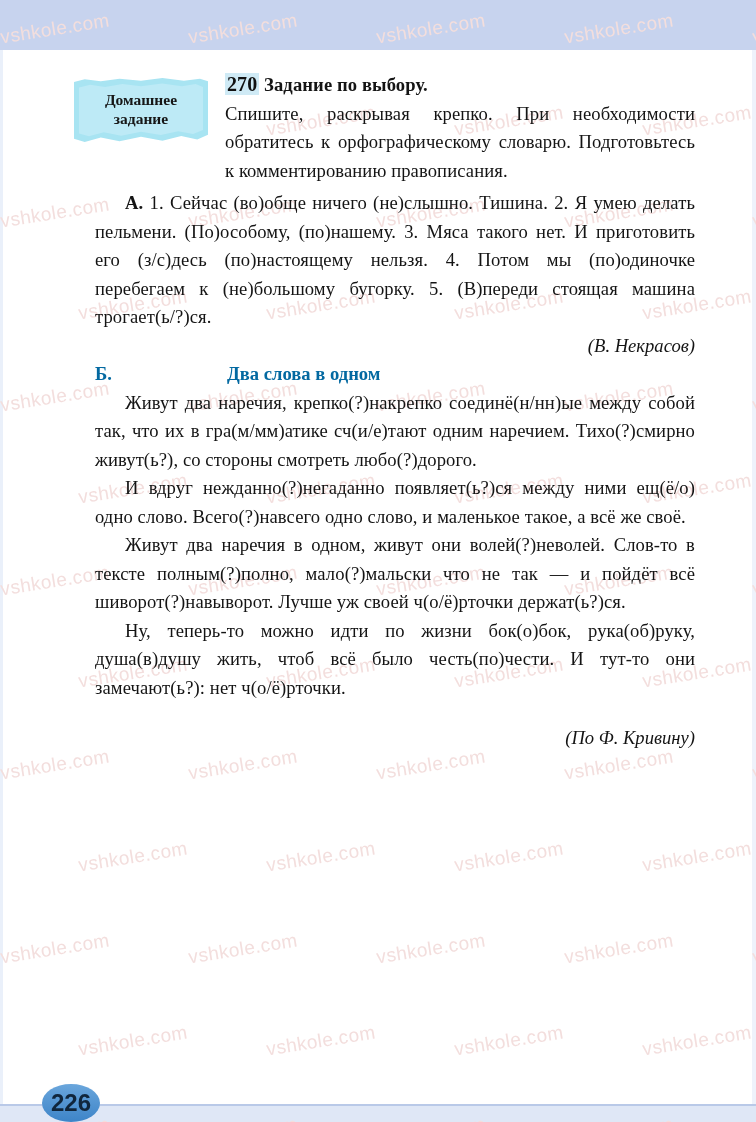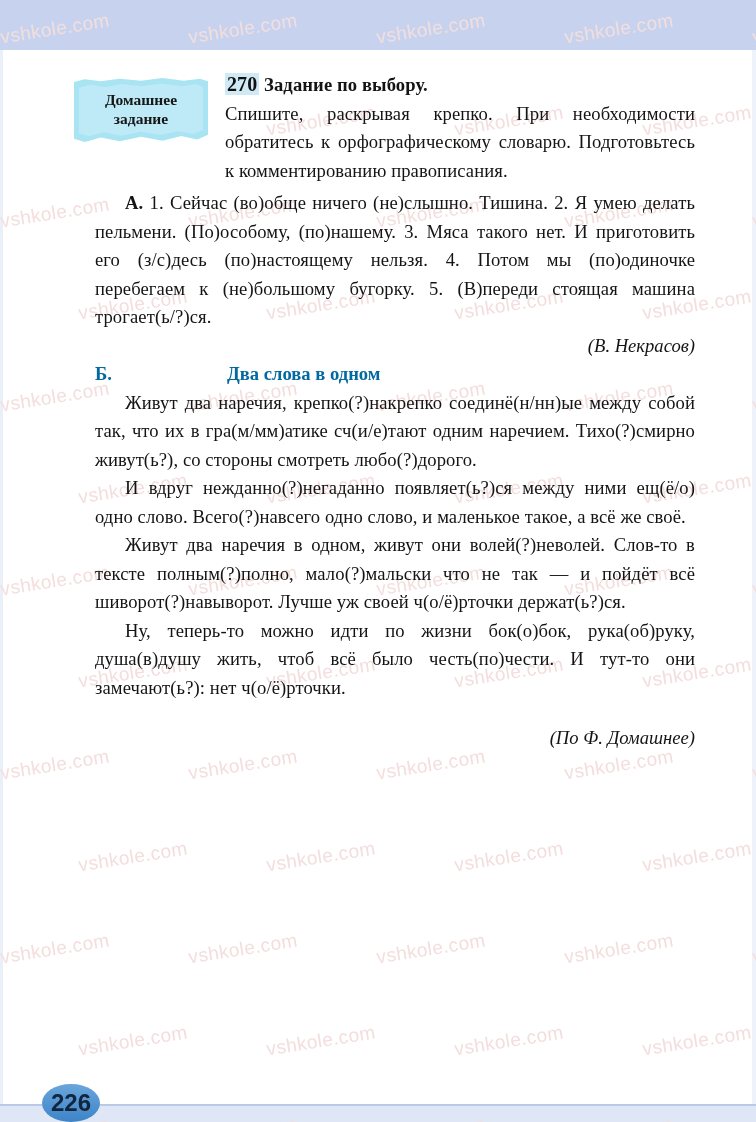--- a/index.html
+++ b/index.html
@@ -218,21 +218,21 @@
 
       <p class="attr">(В. Некрасов)</p>
 
       <p class="sec-head"><span class="lbl">Б.</span><span>Два слова в одном</span></p>
 
       <p class="tx ind">Живут два наречия, крепко(?)накрепко соединё(н/нн)ые между собой так, что их в гра(м/мм)атике сч(и/е)тают одним наречием. Тихо(?)смирно живут(ь?), со стороны смотреть любо(?)дорого.</p>
       <p class="tx ind">И вдруг нежданно(?)негаданно появляет(ь?)ся между ними ещ(ё/о) одно слово. Всего(?)навсего одно слово, и маленькое такое, а всё же своё.</p>
       <p class="tx ind">Живут два наречия в одном, живут они волей(?)неволей. Слов-то в тексте полным(?)полно, мало(?)мальски что не так — и пойдёт всё шиворот(?)навыворот. Лучше уж своей ч(о/ё)рточки держат(ь?)ся.</p>
       <p class="tx ind">Ну, теперь-то можно идти по жизни бок(о)бок, рука(об)руку, душа(в)душу жить, чтоб всё было честь(по)чести. И тут-то они замечают(ь?): нет ч(о/ё)рточки.</p>
 
-      <p class="attr" style="margin-top:22px;">(По Ф. Домашнее)</p>
+      <p class="attr" style="margin-top:22px;">(По Ф. Кривину)</p>
 
     </div>
 
     <div class="pagenum">226</div>
 
   </div>
 
   <div class="wm-layer">
       <div class="wm" style="left: 0px; top: 18px; color: rgb(243, 222, 221);">vshkole.com</div>
       <div class="wm" style="left: 188px; top: 18px; color: rgb(243, 222, 221);">vshkole.com</div>

